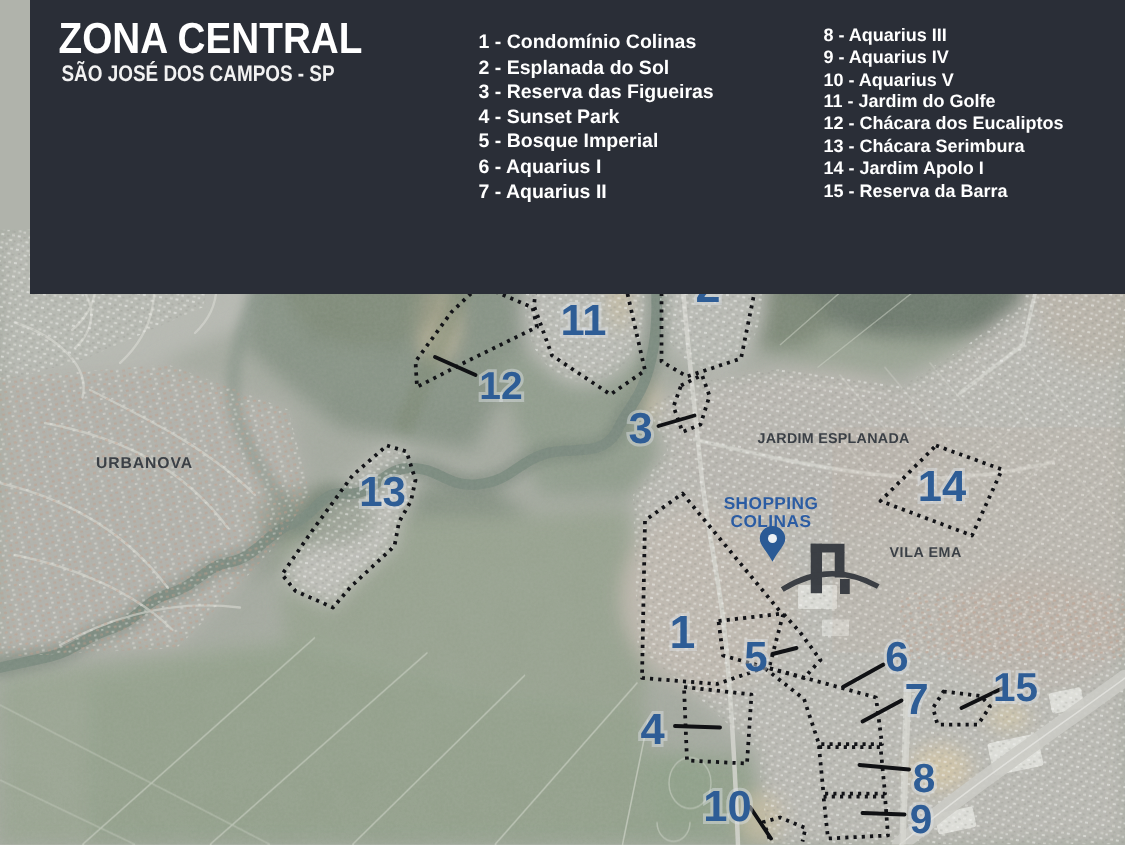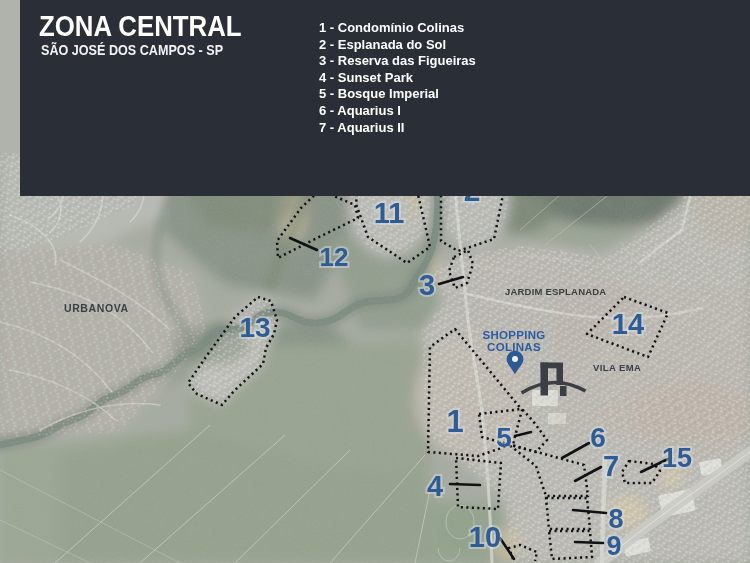--- a/index.html
+++ b/index.html
@@ -213,13 +213,14 @@
   <rect x="556.5" y="368" width="6.5" height="17"></rect>
   <rect x="560" y="386" width="6.5" height="10"></rect>
   <path d="M521.5,393 Q553,373 585.5,391" fill="none" stroke="#34383e" stroke-width="3.6"></path>
 </g>
 </svg></div>
 
 <div class="hdr">
   <div class="title">ZONA CENTRAL</div>
   <div class="sub">SÃO JOSÉ DOS CAMPOS - SP</div>
   <div class="leg leg1">1 - Condomínio Colinas<br>2 - Esplanada do Sol<br>3 - Reserva das Figueiras<br>4 - Sunset Park<br>5 - Bosque Imperial<br>6 - Aquarius I<br>7 - Aquarius II</div>
+  <div class="leg leg2">8 - Aquarius III<br>9 - Aquarius IV<br>10 - Aquarius V<br>11 - Jardim do Golfe<br>12 - Chácara dos Eucaliptos<br>13 - Chácara Serimbura<br>14 - Jardim Apolo I<br>15 - Reserva da Barra</div>
 </div>
 
 </body></html>

